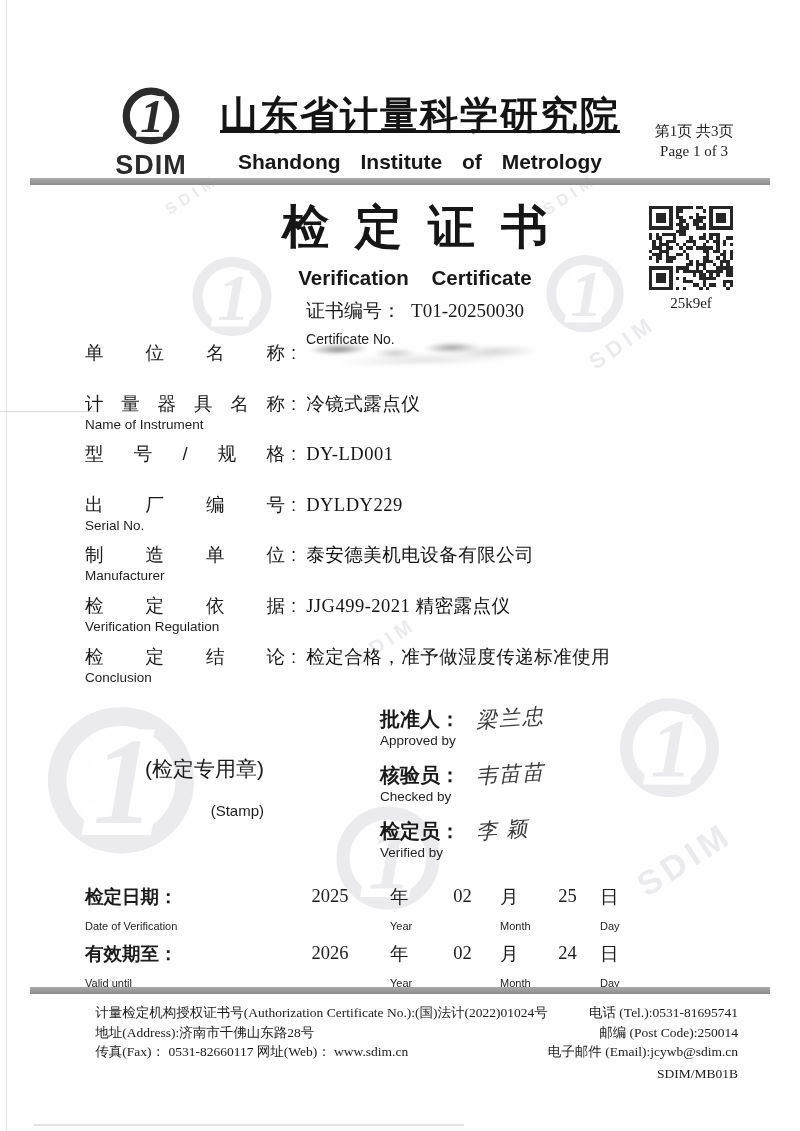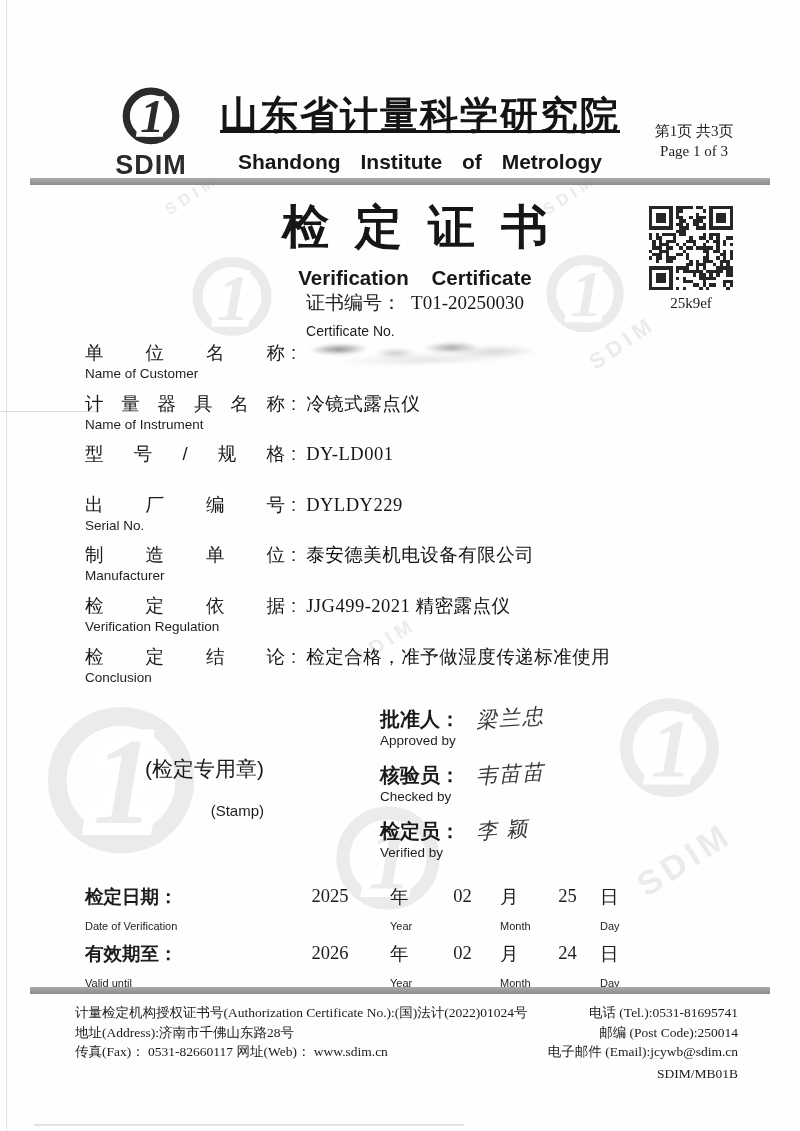--- a/index.html
+++ b/index.html
@@ -29,21 +29,21 @@
   .rule { position:absolute; left:30px; width:740px; height:7px;
           background:linear-gradient(#aaaaaa,#8c8c8c); }
   .rule-top { top:178px; }
   .rule-bottom { top:987px; }
 
   
   .cert-head { position:absolute; left:30px; top:196px; width:770px; text-align:center; }
   .cert-title-cn { font-family:"Liberation Serif", serif; font-weight:900; font-size:47px;
                    letter-spacing:26px; text-indent:26px; color:#161616; }
   .cert-title-en { font-size:20.5px; font-weight:bold; word-spacing:17px; margin-top:7px; color:#181818; }
-  .cert-no-wrap { display:inline-block; text-align:left; }
+  .cert-no-wrap { display:inline-block; text-align:left; margin-top:8px; }
   .cert-no-line { font-family:"Liberation Serif", serif; font-size:19px; color:#1a1a1a; }
   .cert-no-line .num { margin-left:10px; }
   .cert-no-en { font-size:14px; margin-top:7px; color:#1d1d1d; }
 
   
   .qr-block { position:absolute; left:649px; top:206px; width:84px; text-align:center; }
   .qr-block svg { width:84px; height:84px; }
   .qr-label { font-family:"Liberation Serif", serif; font-size:15px; margin-top:1px; color:#1a1a1a; }
 
   
@@ -89,21 +89,21 @@
   .d-num { text-align:center; font-family:"Liberation Serif", serif; font-size:18.5px; line-height:25px; }
   .d-year-num { width:90px; }  .d-month-num { width:45px; } .d-day-num { width:45px; }
   .d-unit { padding-left:15px; }
   .d-unit .cn { font-size:18.5px; line-height:25px; }
   .d-year-unit { width:65px; } .d-month-unit { width:60px; } .d-day-unit { width:50px; padding-left:10px; }
   .d-en { font-size:11px; line-height:16px; color:#1e1e1e;margin-top:9px; }
 
   
   .footer { position:absolute; left:75px; top:1003px; width:663px;
             font-family:"Liberation Serif", serif; font-size:13.5px; color:#1b1b1b; }
-  .footer-cols { display:flex; justify-content:space-between; }
+  .footer-cols { display:flex; justify-content:flex-end; }
   .footer-left  { line-height:19.5px; white-space:nowrap; }
   .footer-right { line-height:19.5px; text-align:right; white-space:nowrap; }
   .form-code { text-align:right; line-height:20px; margin-top:2px; }
 </style>
 </head>
 <body>
 
 <svg width="0" height="0" style="position:absolute">
   <symbol id="sdim-mark" viewBox="0 0 64 64">
     <circle cx="32" cy="31" r="24" fill="none" stroke="currentColor" stroke-width="7"></circle>
@@ -388,21 +388,20 @@
       </svg>
     <div class="qr-label">25k9ef</div>
   </div>
 
   <div class="fields">
 
     <div class="field-row">
       <div class="field-main">
         <span class="label-cn">单位名称</span><span class="colon">:</span><span class="redaction"></span>
       </div>
-      <div class="label-en">Name of Customer</div>
     </div>
 
     <div class="field-row">
       <div class="field-main">
         <span class="label-cn">计量器具名称</span><span class="colon">:</span><span class="value">冷镜式露点仪</span>
       </div>
       <div class="label-en">Name of Instrument</div>
     </div>
 
     <div class="field-row">

